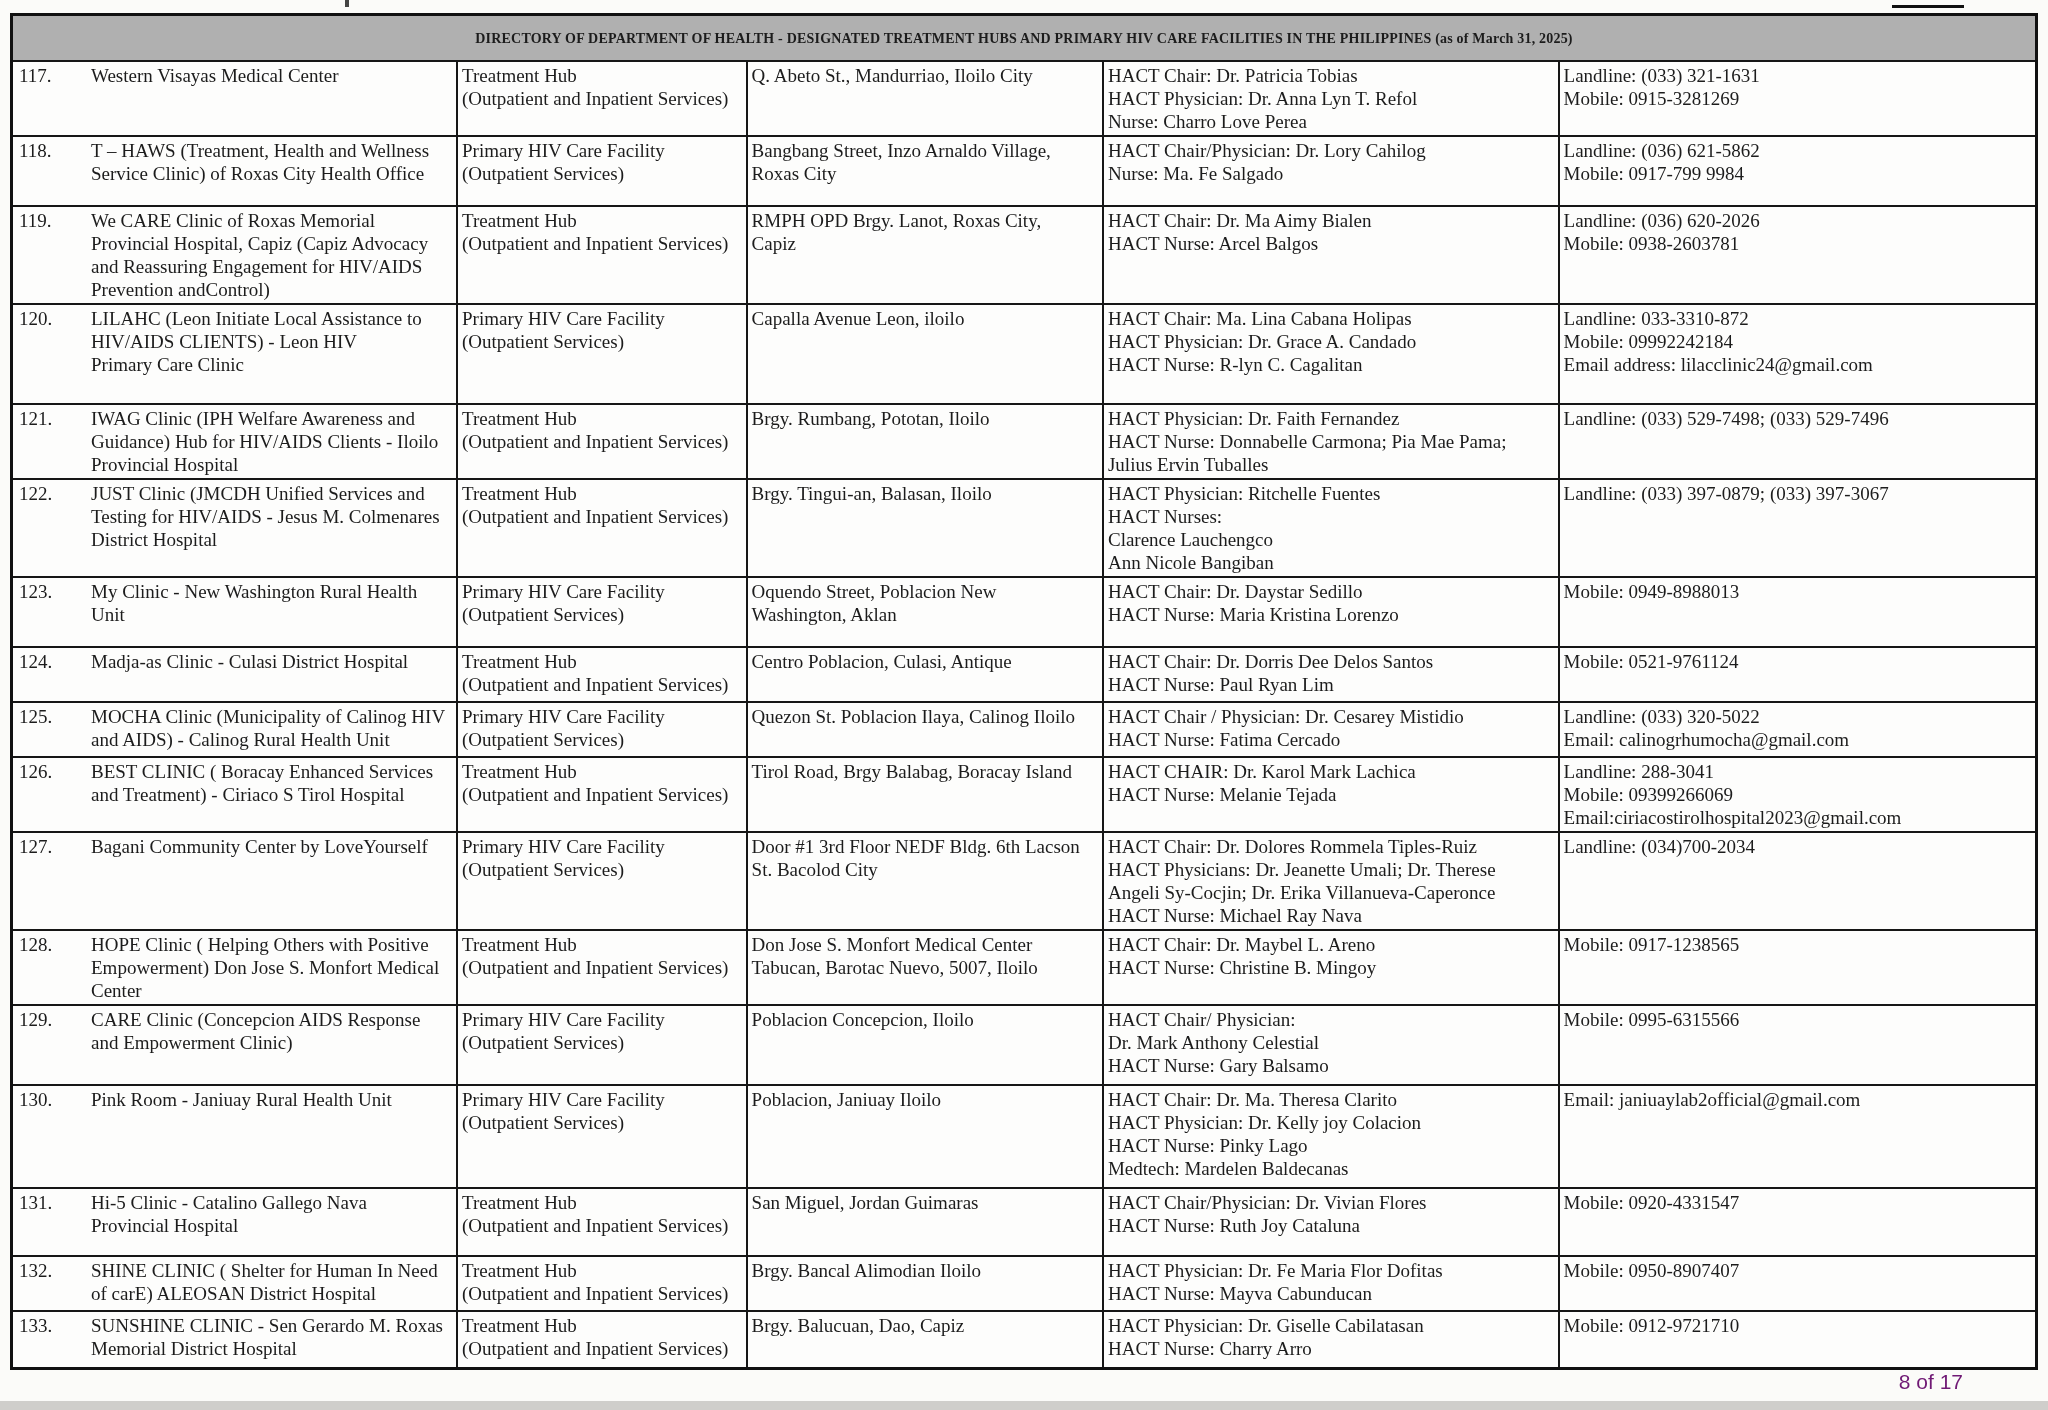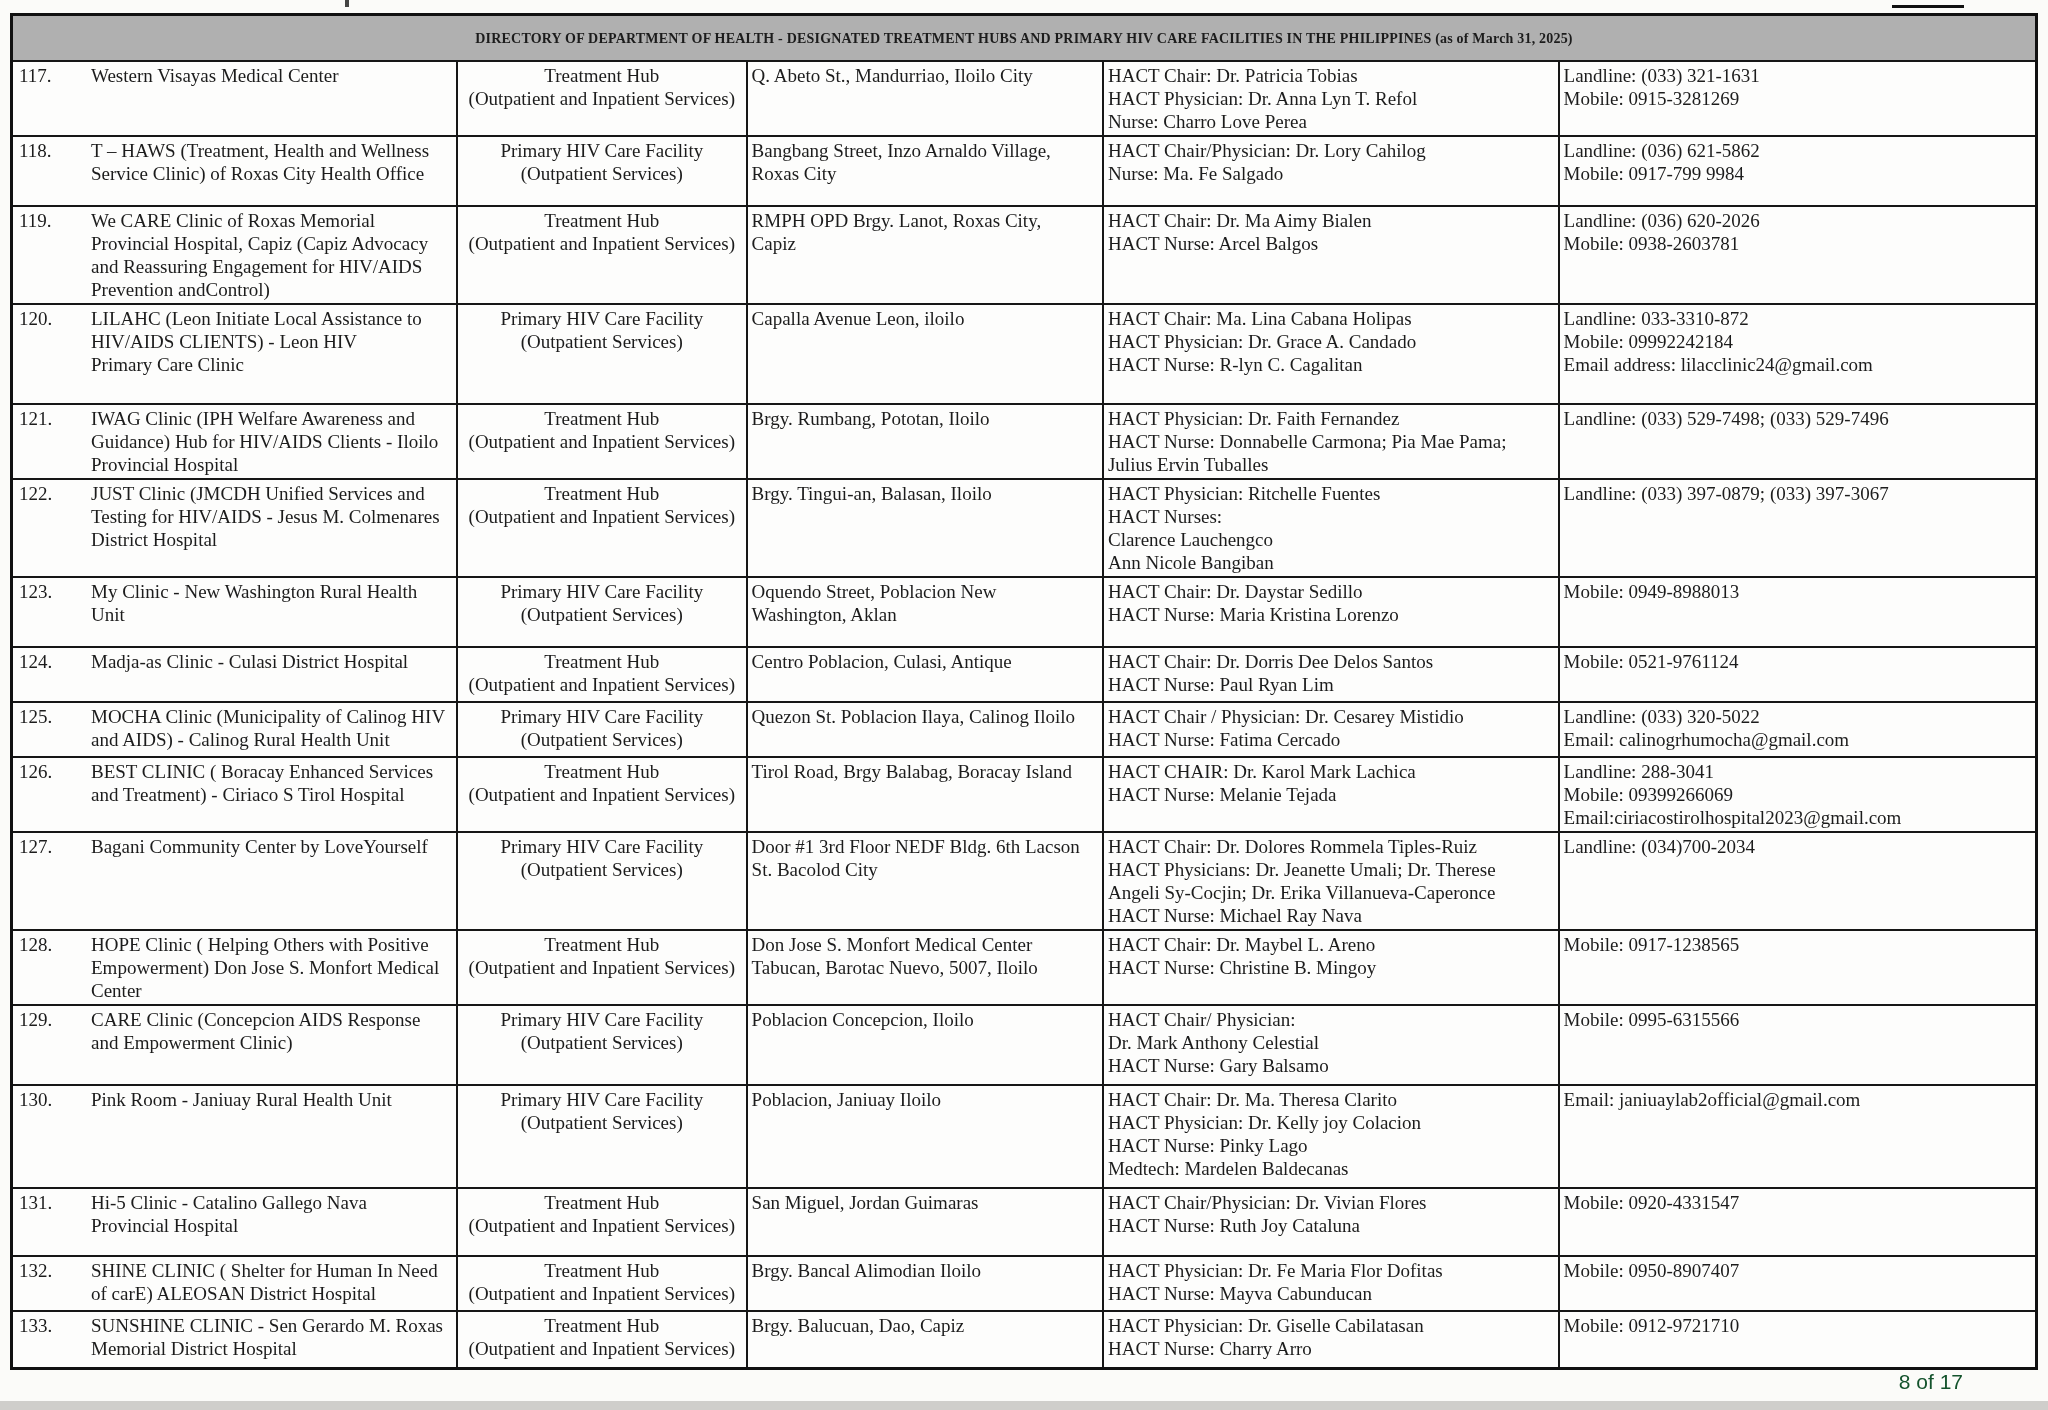--- a/index.html
+++ b/index.html
@@ -41,21 +41,21 @@
     background:#b0b0b0;
     font-size:19px;font-weight:bold;text-align:center;
     height:36px;vertical-align:middle;
   }
   col.c1{width:22.0%;} col.c2{width:14.3%;} col.c3{width:17.6%;}
   col.c4{width:22.5%;} col.c5{width:23.6%;}
   td.cell-name{padding-left:2px;}
   .name-wrap{display:flex;align-items:flex-start;}
   .row-num{flex:0 0 72px;padding-left:2px;}
   .facility-name{flex:1 1 auto;white-space:pre-line;}
-  td.cell-service{text-align:center;white-space:pre-line;padding-left:2px;padding-right:2px;}
+  td.cell-service{text-align:left;white-space:pre-line;padding-left:2px;padding-right:2px;}
   td.cell-address,td.cell-person,td.cell-contact{white-space:pre-line;}
   
   tbody.rows tr:nth-child(1){height:70px;}
   tbody.rows tr:nth-child(2){height:70px;}
   tbody.rows tr:nth-child(3){height:95px;}
   tbody.rows tr:nth-child(4){height:100px;}
   tbody.rows tr:nth-child(5){height:75px;}
   tbody.rows tr:nth-child(6){height:95px;}
   tbody.rows tr:nth-child(7){height:70px;}
   tbody.rows tr:nth-child(8){height:55px;}
@@ -64,21 +64,21 @@
   tbody.rows tr:nth-child(11){height:96px;}
   tbody.rows tr:nth-child(12){height:75px;}
   tbody.rows tr:nth-child(13){height:80px;}
   tbody.rows tr:nth-child(14){height:103px;}
   tbody.rows tr:nth-child(15){height:68px;}
   tbody.rows tr:nth-child(16){height:55px;}
   tbody.rows tr:nth-child(17){height:57px;}
   .page-footer{
     position:absolute;right:85px;top:1370px;
     font-family:"Liberation Sans", sans-serif;
-    font-size:21px;color:#14532d;
+    font-size:21px;color:#701a75;
   }
 </style>
 </head>
 <body>
 
 <div class="scan-artifact-tick"></div>
 <div class="scan-artifact-underline"></div>
 
 <table class="directory">
   <colgroup>

